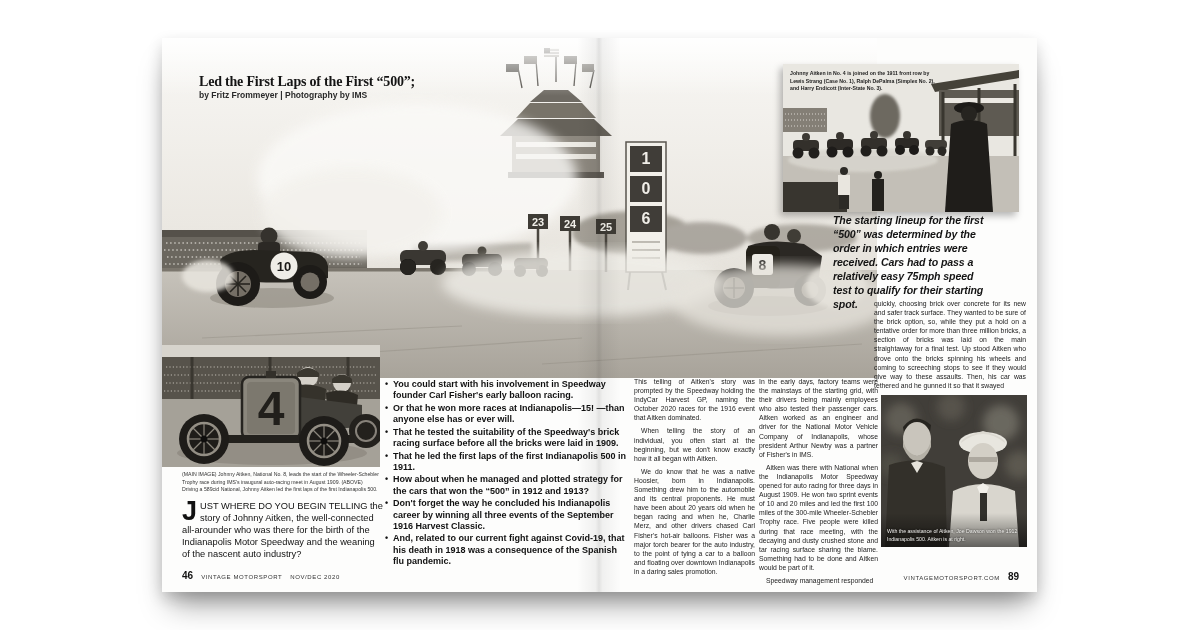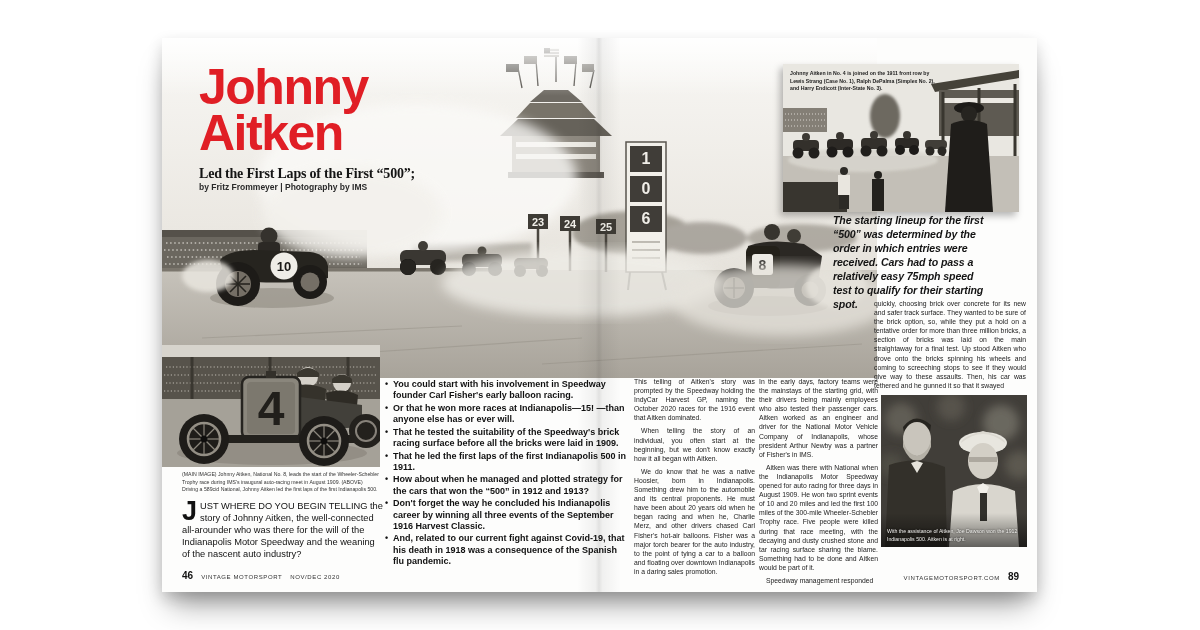--- a/index.html
+++ b/index.html
@@ -234,24 +234,20 @@
           <line x1="40" y1="300" x2="300" y2="288"></line>
             <line x1="120" y1="320" x2="420" y2="300"></line>
             <line x1="380" y1="326" x2="700" y2="306"></line>
         </g>
 
         <rect x="0" y="0" width="715" height="58" fill="url(#fadeTop)"></rect>
       </svg>
     </div>
 
     <div class="abs headline">
-      <div class="title">
-        <div>Johnny</div>
-        <div>Aitken</div>
-      </div>
       <div class="subtitle">
         <div>Led the First Laps of the First “500”;</div>
       </div>
       <div class="byline">by Fritz Frommeyer | Photography by IMS</div>
     </div>
 
     <div class="abs inset">
       <svg viewBox="0 0 236 148" preserveAspectRatio="none">
         <defs>
             <filter id="ib1">
@@ -427,21 +423,21 @@
           </g>
           <circle cx="176" cy="62" r="17" fill="#23211d"></circle>
           <circle cx="176" cy="62" r="10" fill="none" stroke="#87827a" stroke-width="2"></circle>
         </g>
       </svg>
     </div>
 
     <div class="abs caption-left">(MAIN IMAGE) Johnny Aitken, National No. 8, leads the start of the Wheeler-Schebler Trophy race during IMS's inaugural auto-racing meet in August 1909. (ABOVE) Driving a 589cid National, Johnny Aitken led the first laps of the first Indianapolis 500.</div>
 
     <div class="abs lead">
-      <span class="dropcap">J</span><span>UST WHERE DO YOU BEGIN TELLING the story of Johnny Aitken, the well-connected all-arounder who was there for the will of the Indianapolis Motor Speedway and the weaning of the nascent auto industry?</span>
+      <span class="dropcap">J</span><span>UST WHERE DO YOU BEGIN TELLING the story of Johnny Aitken, the well-connected all-arounder who was there for the birth of the Indianapolis Motor Speedway and the weaning of the nascent auto industry?</span>
     </div>
 
     <div class="abs bullets">
       <div class="b">You could start with his involvement in Speedway founder Carl Fisher's early balloon racing.</div>
       <div class="b">Or that he won more races at Indianapolis—15! —than anyone else has or ever will.</div>
       <div class="b">That he tested the suitability of the Speedway's brick racing surface before all the bricks were laid in 1909.</div>
       <div class="b">That he led the first laps of the first Indianapolis 500 in 1911.</div>
       <div class="b">How about when he managed and plotted strategy for the cars that won the “500” in 1912 and 1913?</div>
       <div class="b">Don't forget the way he concluded his Indianapolis career by winning all three events of the September 1916 Harvest Classic.</div>
       <div class="b">And, related to our current fight against Covid-19, that his death in 1918 was a consequence of the Spanish flu pandemic.</div>

